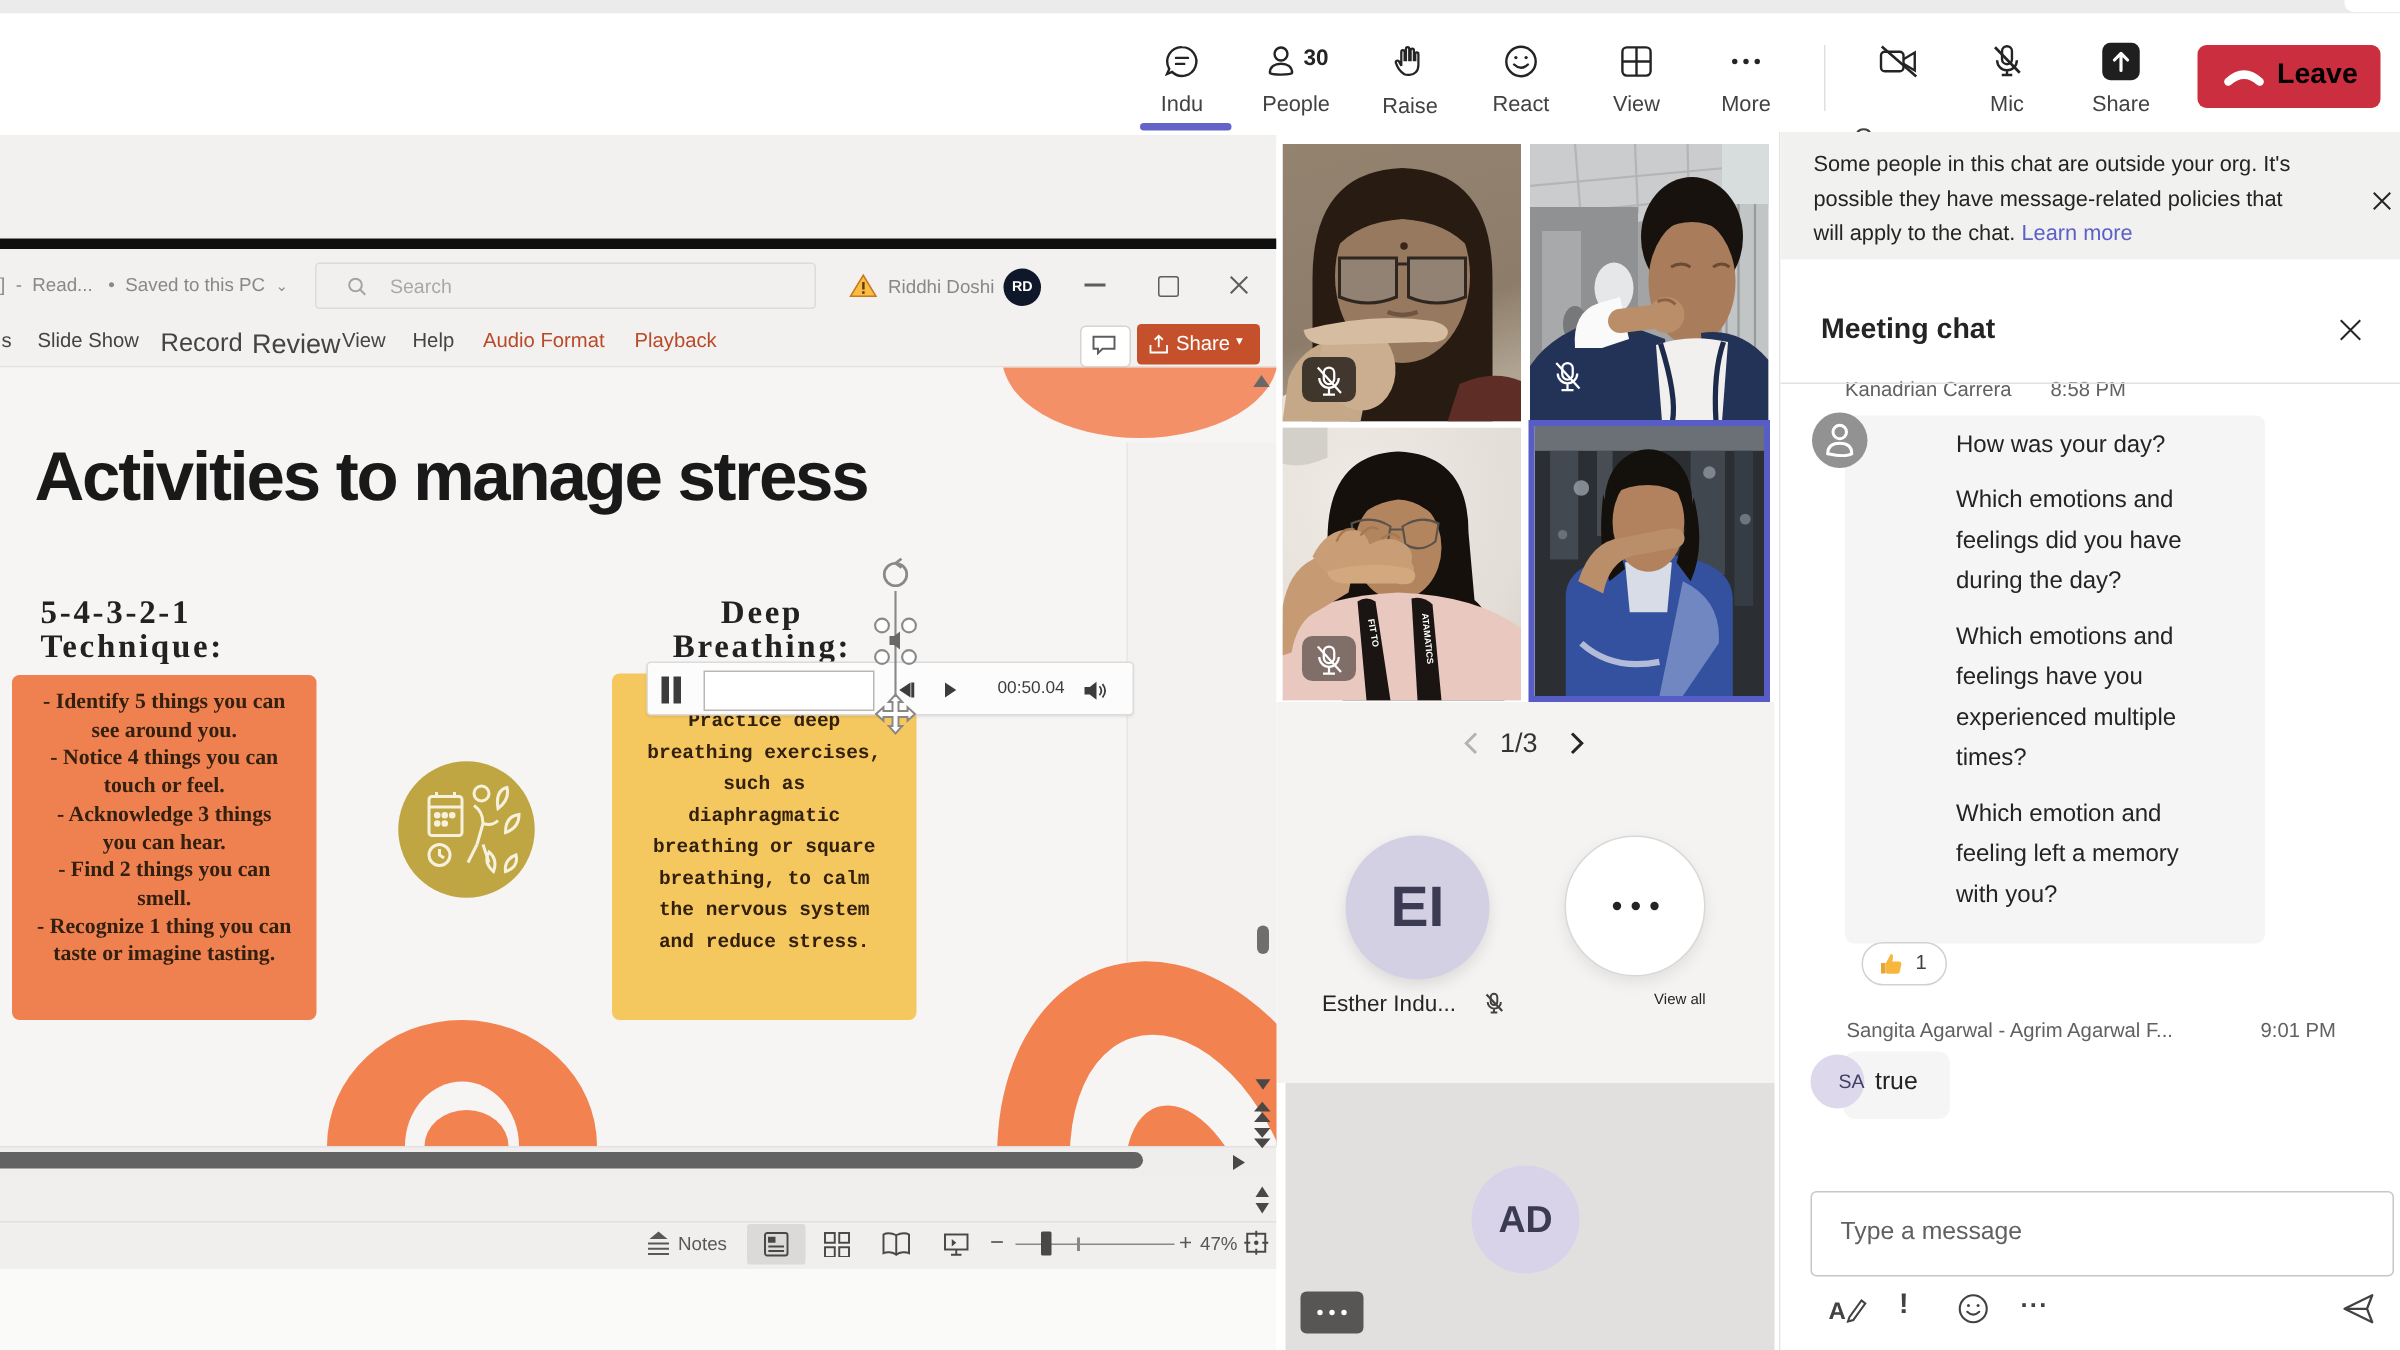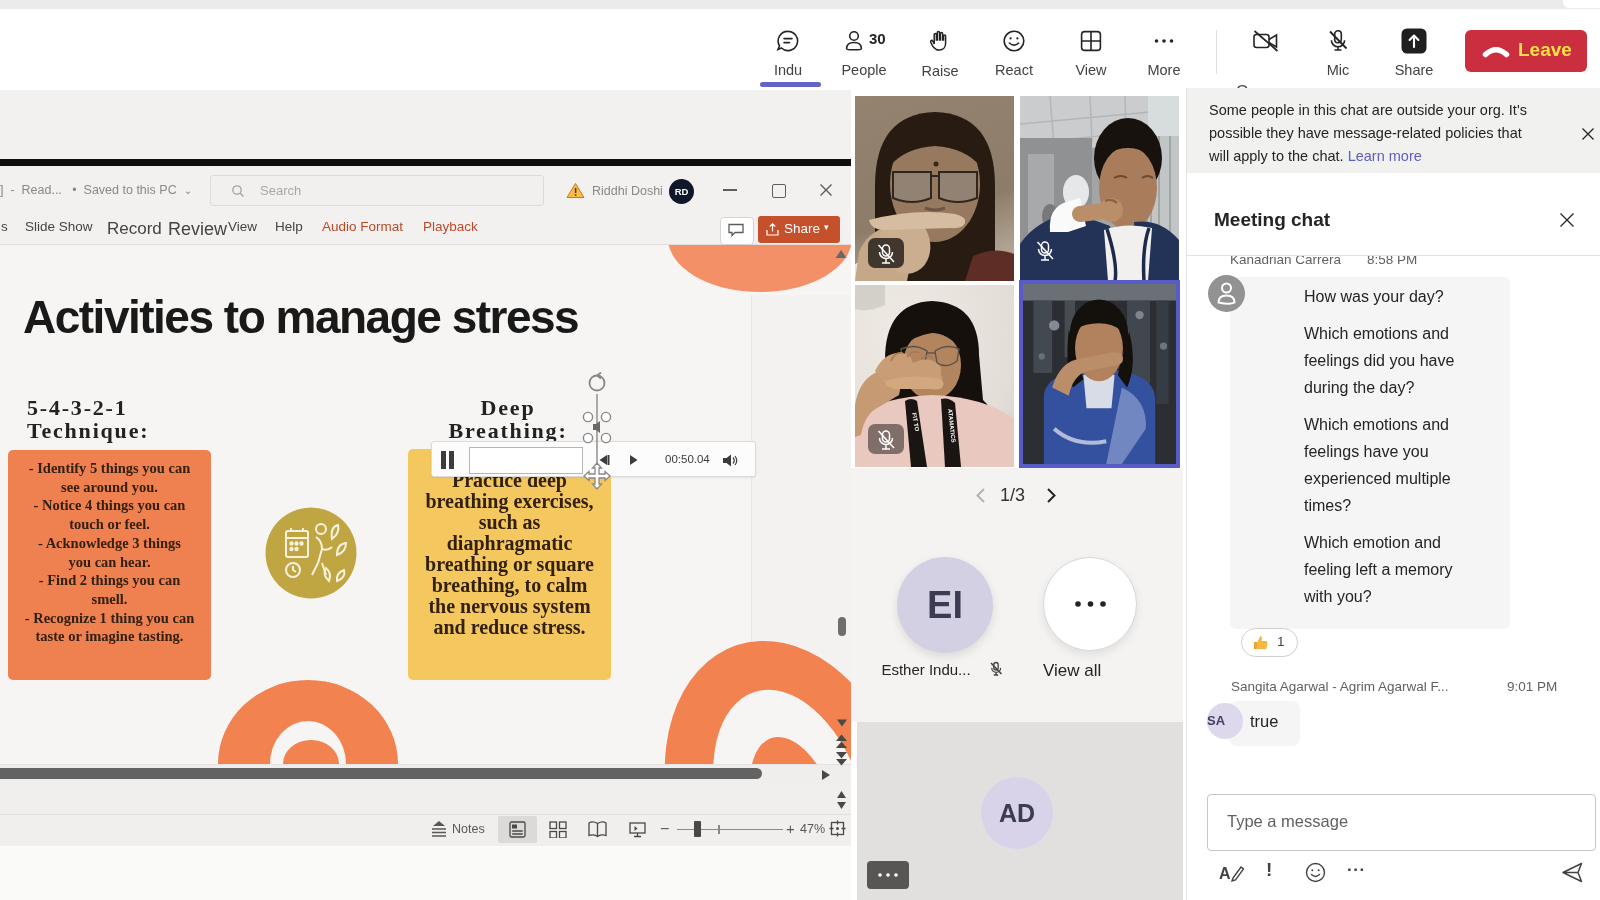--- a/index.html
+++ b/index.html
@@ -106,21 +106,21 @@
 <svg class="ic" style="left:22px;top:2px" width="26" height="26" viewBox="0 0 26 26">
       <rect x="0.5" y="0.5" width="25" height="25" rx="5.5" fill="#1f1f1f"></rect>
       <path d="M13 19 V8 M8.6 12 L13 7.6 L17.4 12" stroke="#fff" stroke-width="2.1" fill="none" stroke-linecap="round" stroke-linejoin="round"></path>
     </svg>
 <div style="margin-top:36px;font-size:14.5px;color:#424242">Share</div>
 </div>
 <div class="a" style="left:1465px;top:30px;width:122px;height:42px;background:#cb2e3e;border-radius:6px">
 <svg class="ic" style="left:16px;top:11px" width="30" height="20" viewBox="0 0 30 20">
       <path d="M4.5 13.5 q10.5 -9.5 21 0" stroke="#fff" stroke-width="5.5" fill="none" stroke-linecap="round"></path>
     </svg>
-<div class="a" style="left:53px;top:9px;font-size:19px;font-weight:bold;color:#fde047">Leave</div>
+<div class="a" style="left:53px;top:9px;font-size:19px;font-weight:bold;color:#000000">Leave</div>
 </div>
 
 <div class="a" style="left:0px;top:183px;font-size:12.5px;color:#8a8886">]&nbsp; -&nbsp; Read...&nbsp;&nbsp; •&nbsp; Saved to this PC&nbsp; <span style="font-size:10px">⌄</span></div>
 <div class="a" style="left:210px;top:175px;width:334px;height:31px;background:#f1f0ef;border:1px solid #dddbd9;border-radius:3px;box-sizing:border-box"></div>
 <svg class="ic" style="left:231px;top:184px" width="14" height="14" viewBox="0 0 14 14" fill="none" stroke="#a5a3a1" stroke-width="1.3">
     <circle cx="6" cy="6" r="4.2"></circle>
     <path d="M9.2 9.2 L12.5 12.5"></path>
   </svg>
 <div class="a" style="left:260px;top:183px;font-size:13px;color:#aaa8a6">Search</div>
 <svg class="ic" style="left:566px;top:182px" width="19" height="17" viewBox="0 0 19 17">
@@ -171,21 +171,21 @@
 
 <div class="a" style="left:23px;top:290px;font-size:46px;font-weight:bold;letter-spacing:-1.5px;color:#191919;font-family:'Liberation Sans',sans-serif">Activities to manage stress</div>
 
 <div class="a" style="left:27px;top:397px;width:160px;text-align:left;font-family:'Liberation Serif',serif;font-weight:bold;font-size:22px;letter-spacing:1.8px;line-height:22.5px;color:#222">5-4-3-2-1<br>Technique:</div>
 <div class="a" style="left:428px;top:397px;width:160px;text-align:center;font-family:'Liberation Serif',serif;font-weight:bold;font-size:22px;letter-spacing:1.8px;line-height:22.5px;color:#222">Deep<br>Breathing:</div>
 
 <div class="a" style="left:8px;top:450px;width:203px;height:230px;background:#ef8151;border-radius:5px"></div>
 <div class="a" style="left:12px;top:459px;width:195px;text-align:center;font-family:'Liberation Serif',serif;font-weight:bold;font-size:14.5px;line-height:18.7px;color:#33200f">- Identify 5 things you can<br>see around you.<br>- Notice 4 things you can<br>touch or feel.<br>- Acknowledge 3 things<br>you can hear.<br>- Find 2 things you can<br>smell.<br>- Recognize 1 thing you can<br>taste or imagine tasting.</div>
 
 <div class="a" style="left:408px;top:449px;width:203px;height:231px;background:#f4c85e;border-radius:5px"></div>
-<div class="a" style="left:412px;top:470px;width:195px;text-align:center;font-family:Liberation Serif, serif;font-weight:bold;font-size:20px;line-height:21px;color:#33200f">Practice deep<br>breathing exercises,<br>such as<br>diaphragmatic<br>breathing or square<br>breathing, to calm<br>the nervous system<br>and reduce stress.</div>
+<div class="a" style="left:412px;top:470px;width:195px;text-align:center;font-family:Liberation Mono, monospace;font-weight:bold;font-size:13px;line-height:21px;color:#33200f">Practice deep<br>breathing exercises,<br>such as<br>diaphragmatic<br>breathing or square<br>breathing, to calm<br>the nervous system<br>and reduce stress.</div>
 
 <svg class="ic" style="left:265px;top:507px" width="92" height="92" viewBox="0 0 92 92">
 <circle cx="46" cy="46" r="45.5" fill="#bfa642"></circle>
 <g fill="none" stroke="#f6f1dc" stroke-width="2">
 <rect x="21" y="24" width="22" height="26" rx="2"></rect>
       <path d="M21 31 h22 M26 24 v-3 M38 24 v-3"></path>
 <circle cx="26.5" cy="36.5" r="1.2" fill="#f6f1dc"></circle>
       <circle cx="31.5" cy="36.5" r="1.2" fill="#f6f1dc"></circle>
       <circle cx="36.5" cy="36.5" r="1.2" fill="#f6f1dc"></circle>
       <circle cx="26.5" cy="42" r="1.2" fill="#f6f1dc"></circle>
@@ -428,21 +428,21 @@
     <circle cx="4" cy="4" r="2.8" fill="#242424"></circle>
     <circle cx="16.5" cy="4" r="2.8" fill="#242424"></circle>
     <circle cx="29" cy="4" r="2.8" fill="#242424"></circle>
   </svg>
 <div class="a" style="left:856px;top:661px;width:140px;text-align:center;font-size:15px;color:#242424">Esther Indu...</div>
 <svg class="ic" style="left:988px;top:661px" width="16" height="16" viewBox="0 0 16 16" fill="none" stroke="#424242" stroke-width="1.3">
     <rect x="5.8" y="1.5" width="4.4" height="7.5" rx="2.2"></rect>
     <path d="M3.8 7 a4.4 4.4 0 0 0 8.8 0 M8 11.5 V14 M5.8 14 h4.4"></path>
     <path d="M3 2 L13.5 13" stroke-width="1.5"></path>
   </svg>
-<div class="a" style="left:1043px;top:661px;width:94px;text-align:left;font-size:17px;color:#242424">View all</div>
+<div class="a" style="left:1043px;top:661px;width:94px;text-align:right;font-size:10px;color:#242424">View all</div>
 
 <div class="a" style="left:981px;top:777px;width:72px;height:72px;border-radius:50%;background:#d8d3e9"></div>
 <div class="a" style="left:981px;top:777px;width:72px;text-align:center;line-height:72px;font-size:25px;font-weight:bold;color:#3b3b54">AD</div>
 <div class="a" style="left:867px;top:861px;width:42px;height:28px;background:#585654;border-radius:4px"></div>
 <svg class="ic" style="left:877px;top:872px" width="22" height="6" viewBox="0 0 22 6">
     <circle cx="3" cy="3" r="1.8" fill="#fff"></circle>
     <circle cx="11" cy="3" r="1.8" fill="#fff"></circle>
     <circle cx="19" cy="3" r="1.8" fill="#fff"></circle>
   </svg>
 
@@ -475,21 +475,21 @@
 <svg class="ic" style="left:1252px;top:634px" width="17" height="17" viewBox="0 0 17 17">
     <path d="M2 8 h3 v7 H2 Z" fill="#e8a33d"></path>
     <path d="M5 14.5 V8.5 L8.5 2 q1.8 0 1.5 2.5 L9.5 7 h4.5 q1.8 0 1.5 2 l-1 5 q-.3 1.2 -1.8 1.2 H6.5 Z" fill="#f6b73c"></path>
   </svg>
 <div class="a" style="left:1277px;top:634px;font-size:13.5px;color:#424242">1</div>
 
 <div class="a" style="left:1231px;top:679px;font-size:13.5px;color:#616161">Sangita Agarwal - Agrim Agarwal F...</div>
 <div class="a" style="left:1507px;top:679px;font-size:13.5px;color:#616161">9:01 PM</div>
 <div class="a" style="left:1229px;top:701px;width:71px;height:45px;background:#f5f5f5;border-radius:8px"></div>
 <div class="a" style="left:1207px;top:703px;width:36px;height:36px;border-radius:50%;background:#ddd8ec"></div>
-<div class="a" style="left:1207px;top:703px;width:36px;text-align:left;line-height:36px;font-size:13px;font-weight:bold;color:#3f3f63">SA</div>
+<div class="a" style="left:1207px;top:703px;width:36px;text-align:right;line-height:36px;font-size:13px;font-weight:normal;color:#3f3f63">SA</div>
 <div class="a" style="left:1250px;top:712px;font-size:16.5px;color:#242424">true</div>
 
 <div class="a" style="left:1207px;top:794px;width:389px;height:57px;background:#fff;border:1px solid #c8c6c4;border-radius:4px;box-sizing:border-box"></div>
 <div class="a" style="left:1227px;top:812px;font-size:16.5px;color:#616161">Type a message</div>
 
 <svg class="ic" style="left:1219px;top:862px" width="26" height="24" viewBox="0 0 26 24">
     <text x="0" y="17" font-size="16" font-weight="bold" fill="#424242" font-family="Liberation Sans">A</text>
     <path d="M14 16 L22 5 l2.5 2 L16.5 18 l-3.5 1 Z" fill="none" stroke="#424242" stroke-width="1.4"></path>
   </svg>
 <div class="a" style="left:1266px;top:859px;font-size:19px;font-weight:bold;color:#424242">!</div>

